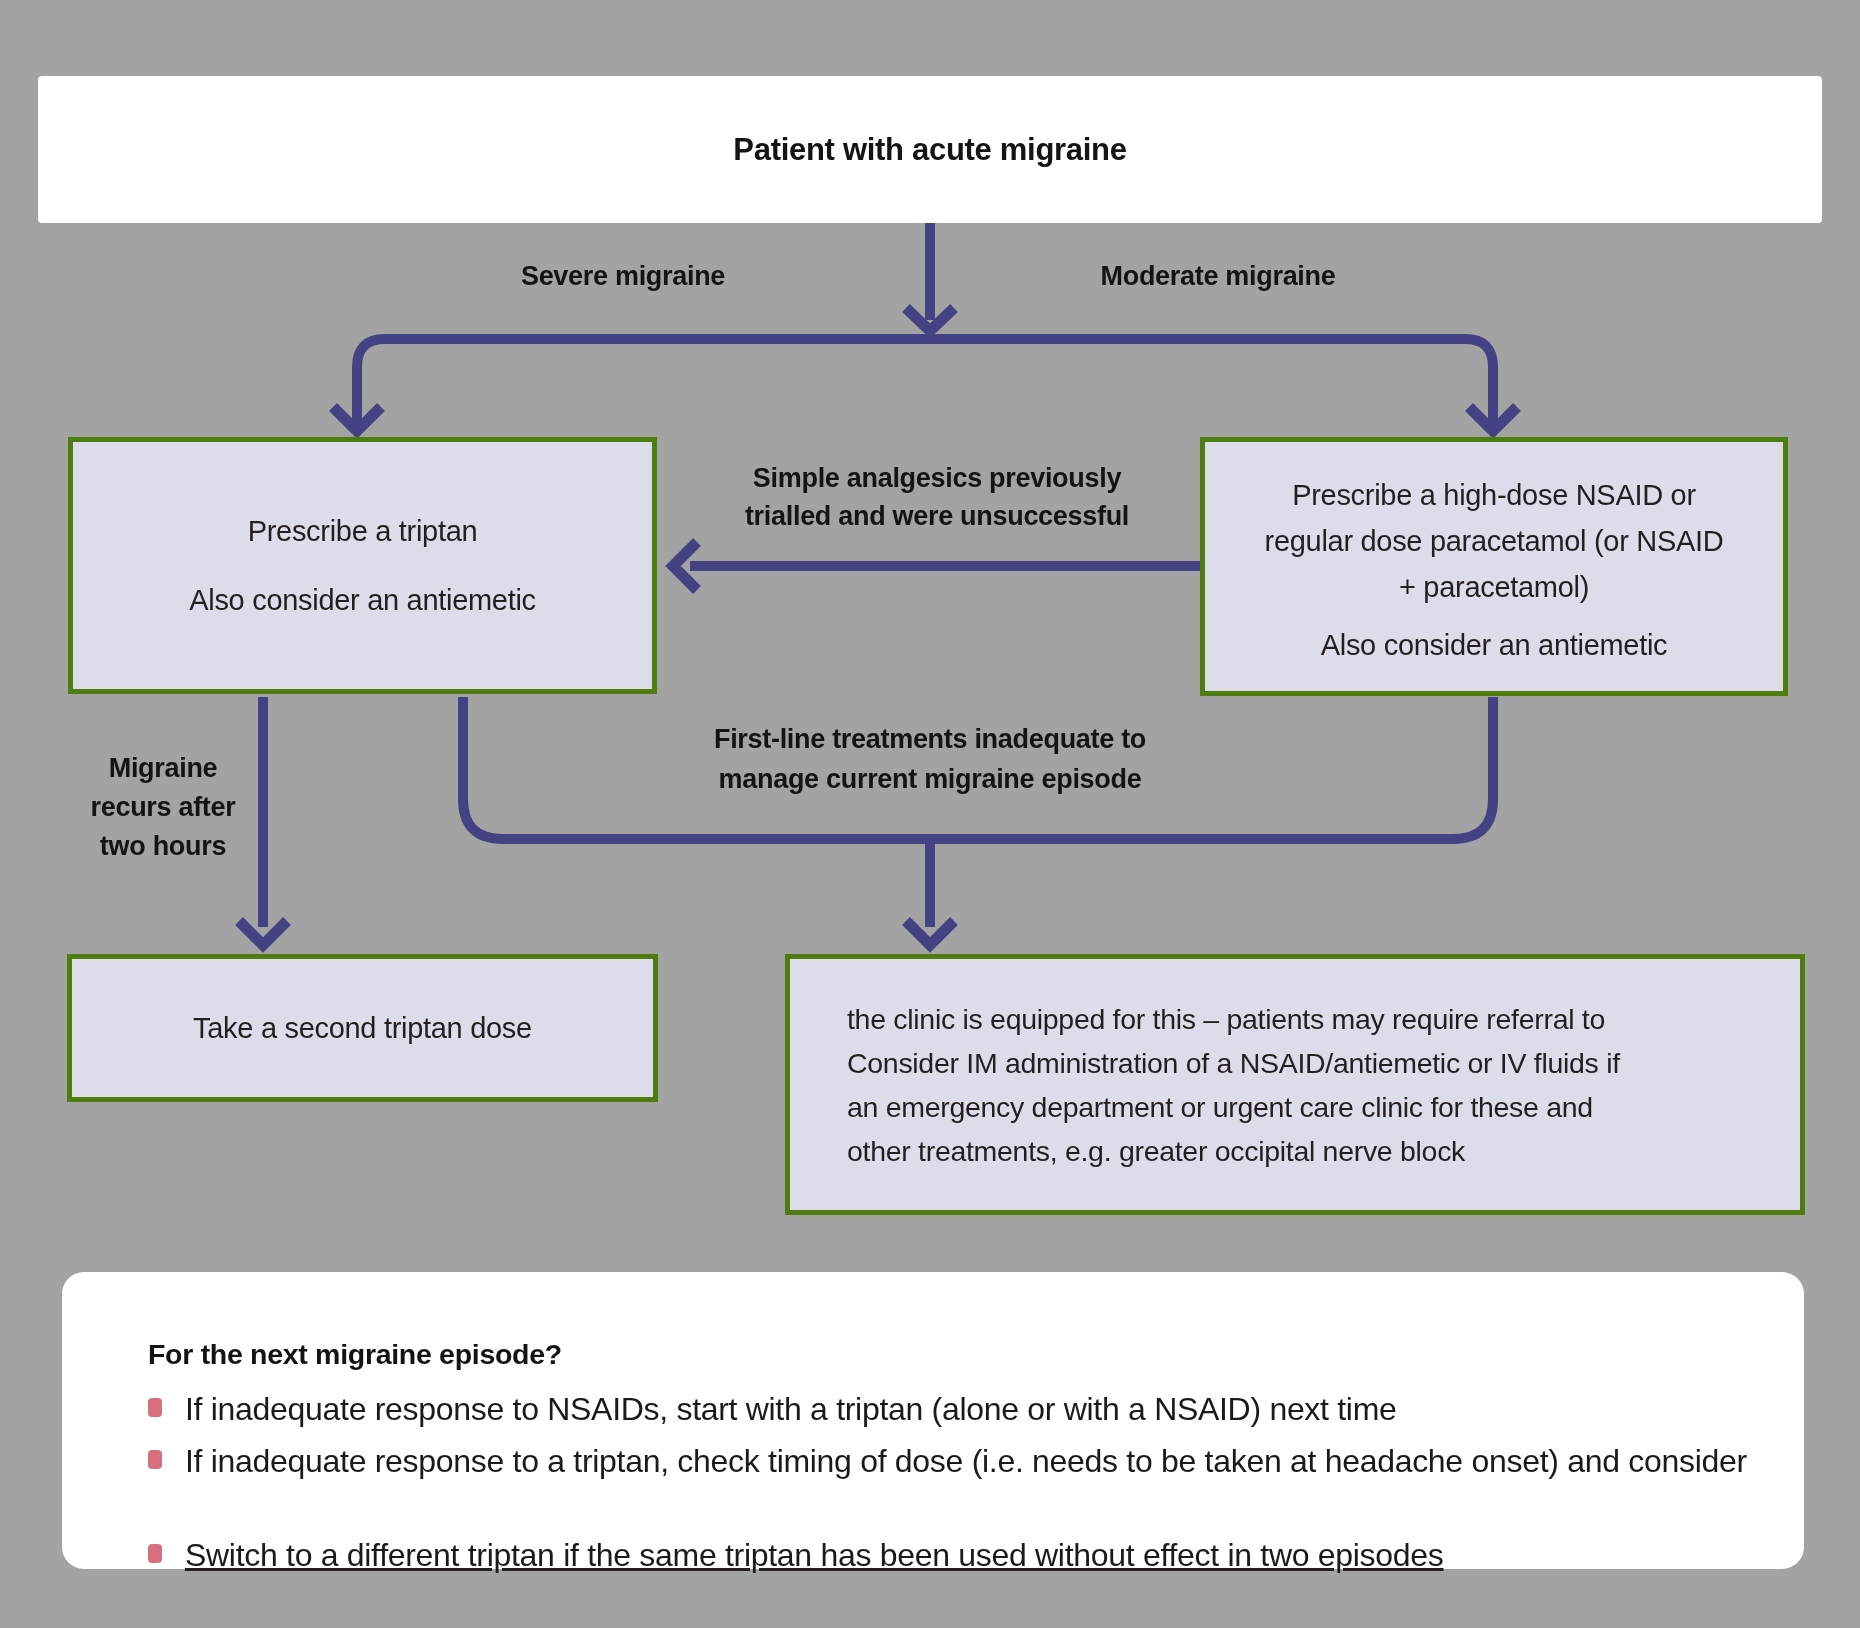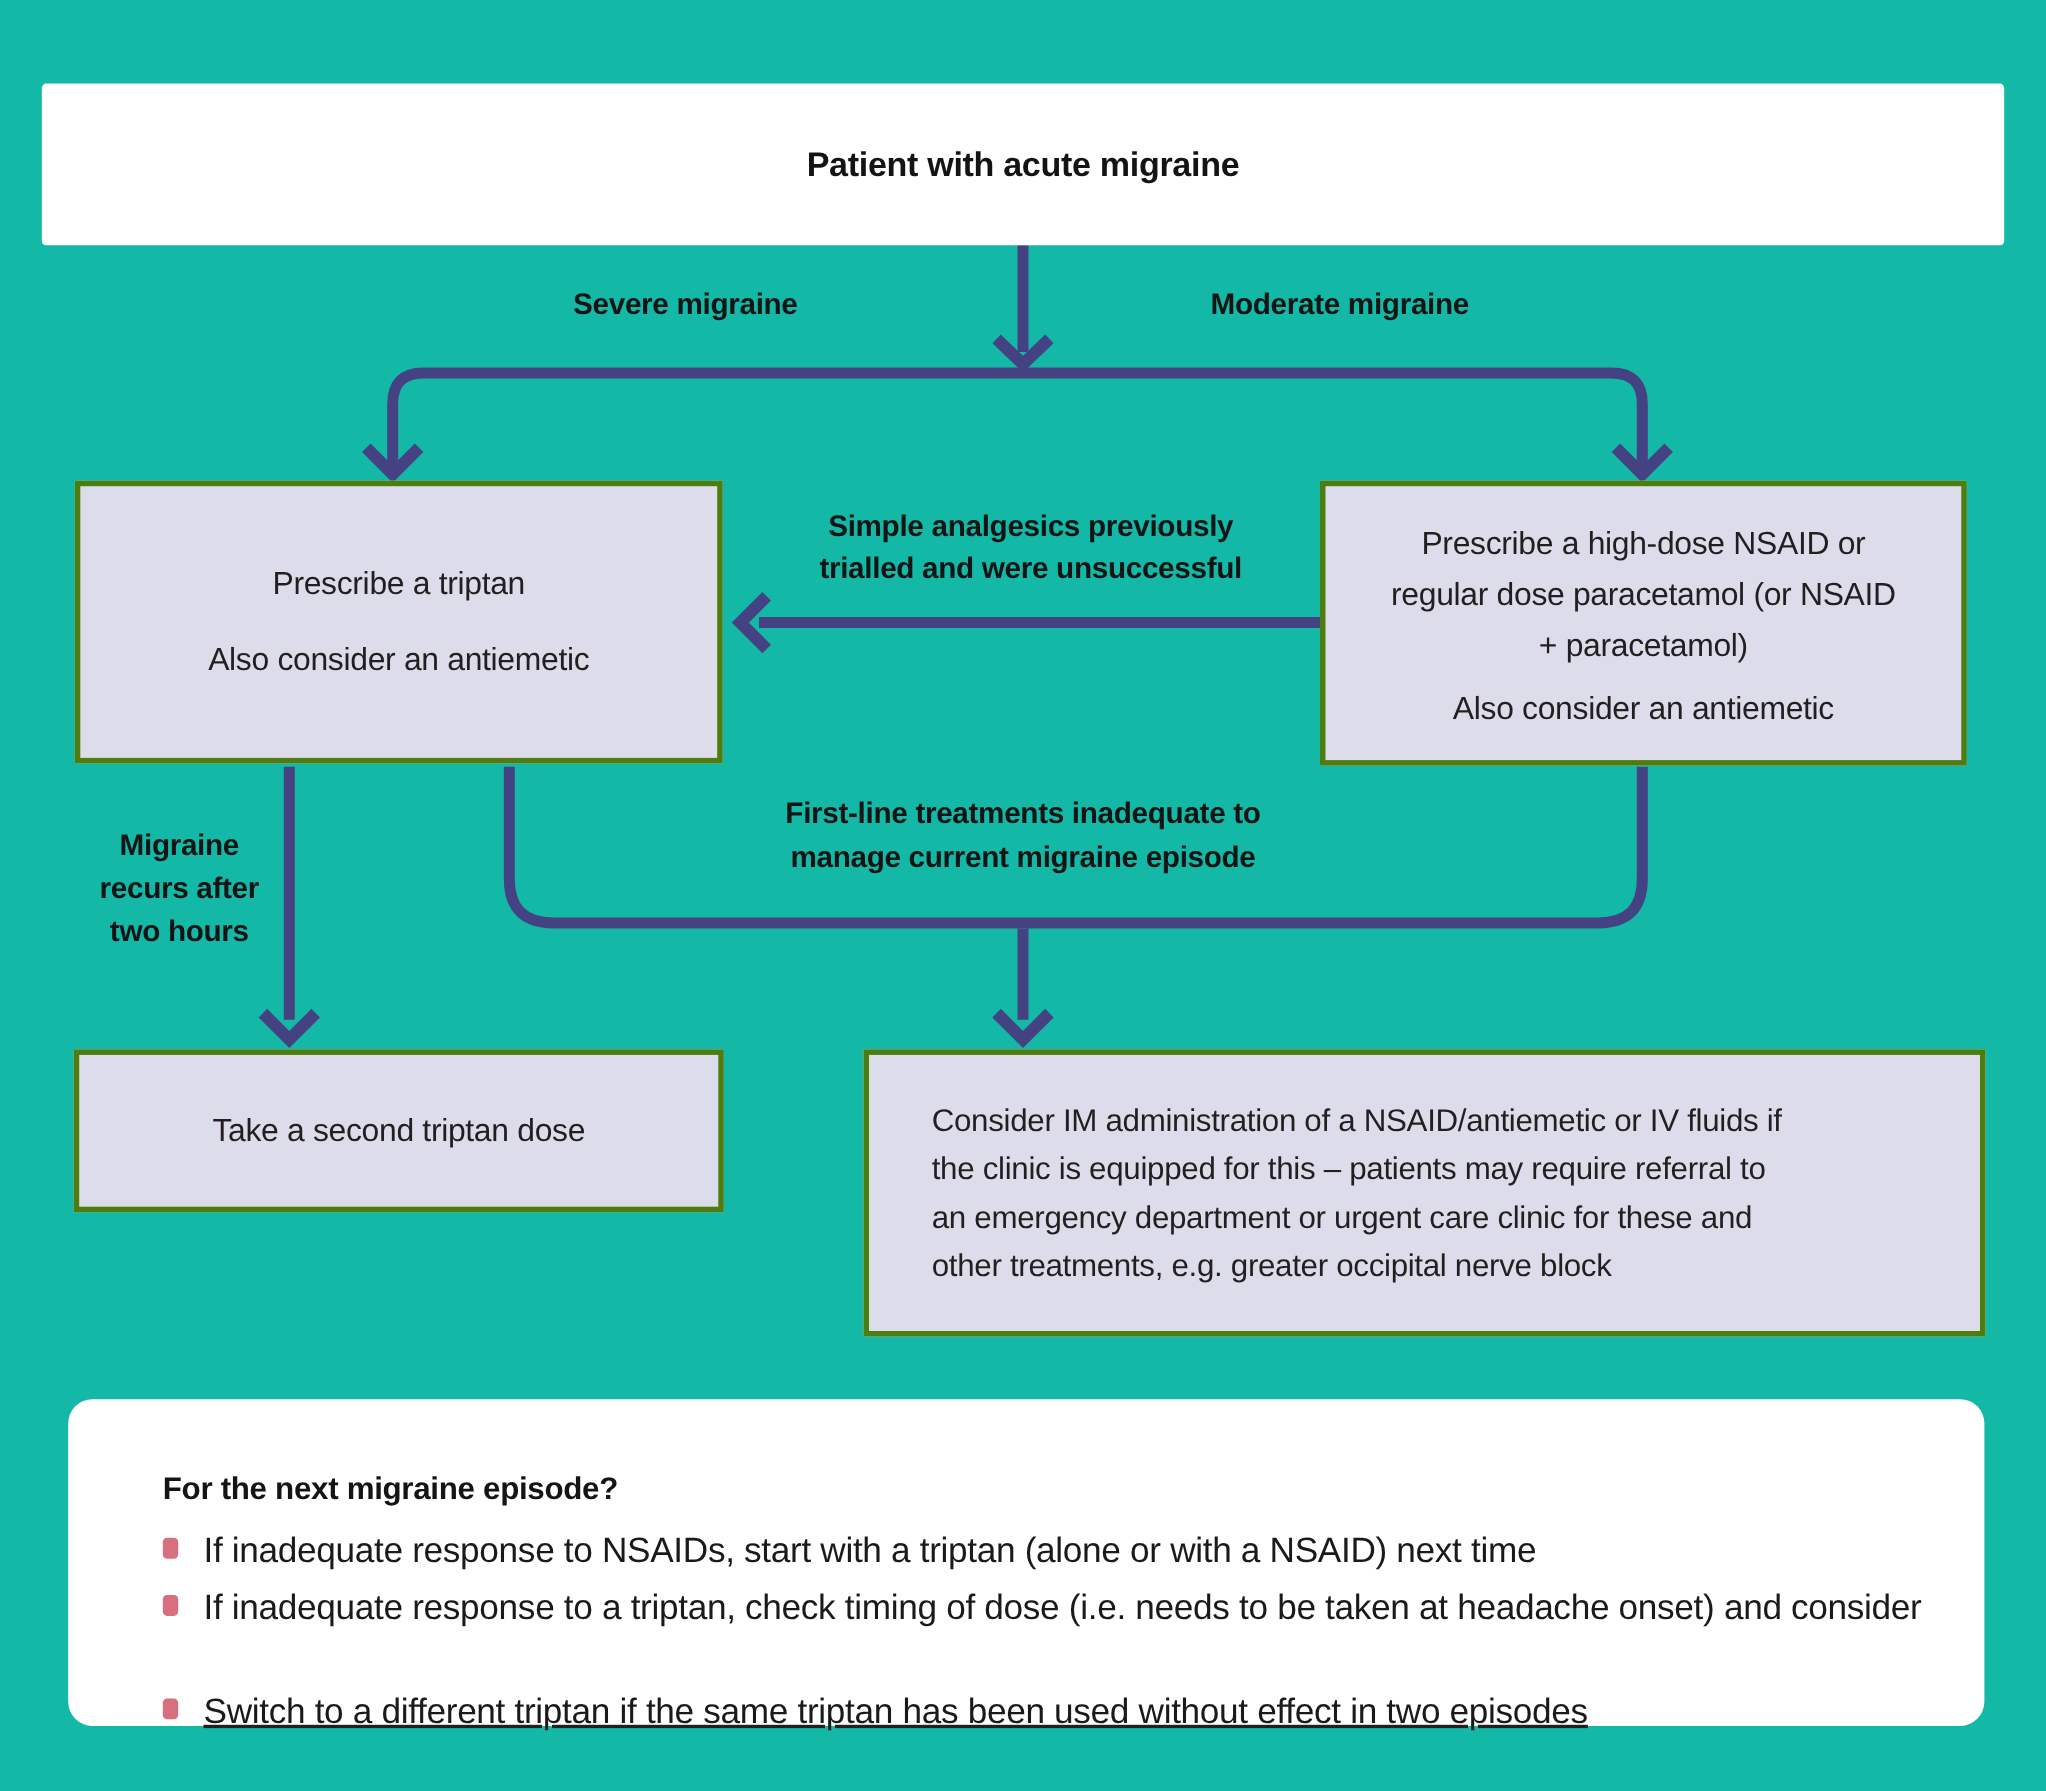--- a/index.html
+++ b/index.html
@@ -1,19 +1,19 @@
 <!DOCTYPE html>
 <html><head>
 <meta charset="utf-8">
 <style>
   html,body{margin:0;padding:0;}
   .canvas{
     position:relative;
     width:1860px;height:1628px;
-    background:#14b8a6;
+    background:#a3a3a3;
     font-family:"Liberation Sans", sans-serif;
     color:#231f20;
     overflow:hidden;
   }
   .abs{position:absolute;}
   svg.wires{position:absolute;left:0;top:0;}
   svg.wires path{fill:none;stroke:#454283;stroke-width:10;}
   svg.wires path.head{stroke-width:11;stroke-linejoin:miter;}
   .top-band{
     left:38px;top:76px;width:1784px;height:147px;
@@ -110,22 +110,22 @@
     <span style="display:block;">Migraine</span>
     <span style="display:block;">recurs after</span>
     <span style="display:block;">two hours</span>
   </div>
 
   <div class="abs node" style="left:67px;top:954px;width:591px;height:148px;">
     <span class="para">Take a second triptan dose</span>
   </div>
 
   <div class="abs node escalation" style="left:785px;top:954px;width:1020px;height:261px;">
+    <span class="para">the clinic is equipped for this – patients may require referral to</span>
     <span class="para">Consider IM administration of a NSAID/antiemetic or IV fluids if</span>
-    <span class="para">the clinic is equipped for this – patients may require referral to</span>
     <span class="para">an emergency department or urgent care clinic for these and</span>
     <span class="para">other treatments, e.g. greater occipital nerve block</span>
   </div>
 
   <div class="abs panel"></div>
   <div class="abs panel-heading">For the next migraine episode?</div>
 
   <div class="abs bullet-row" style="top:1390px;">
     <span class="bullet"></span>
     <span class="bullet-text">

